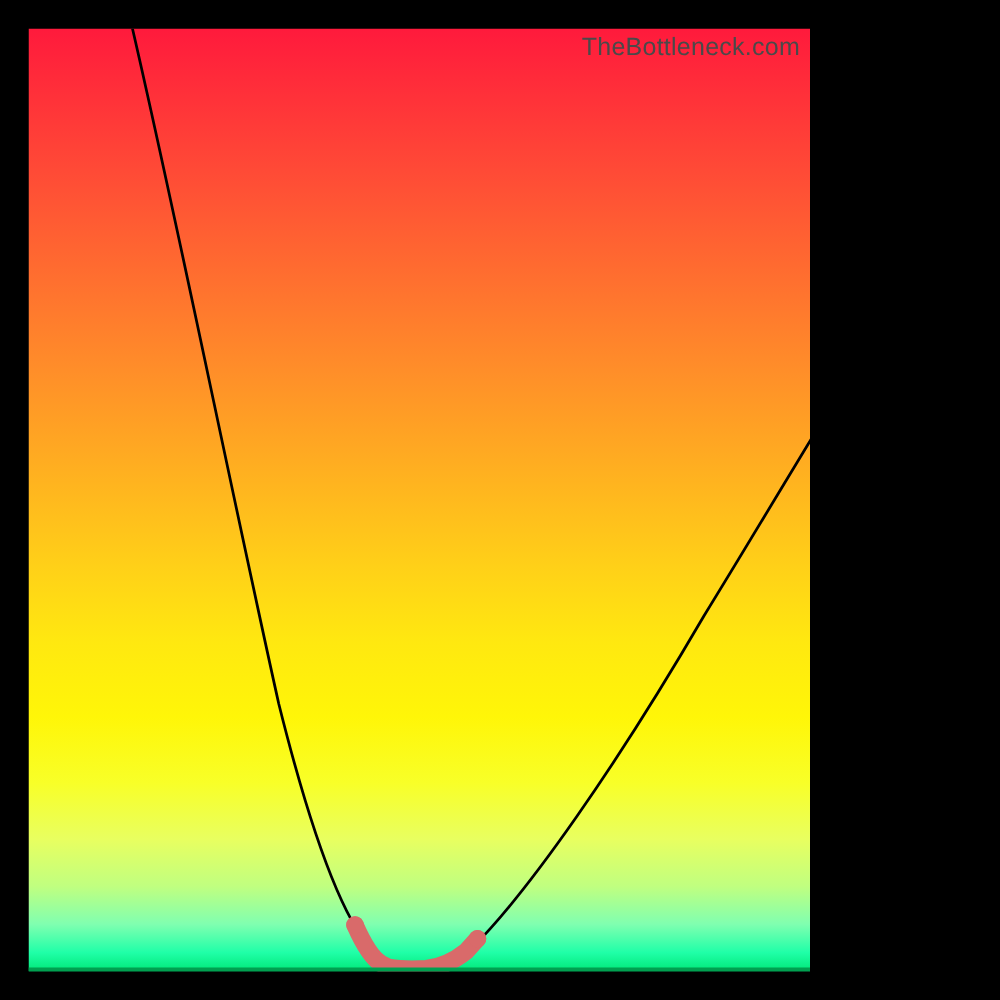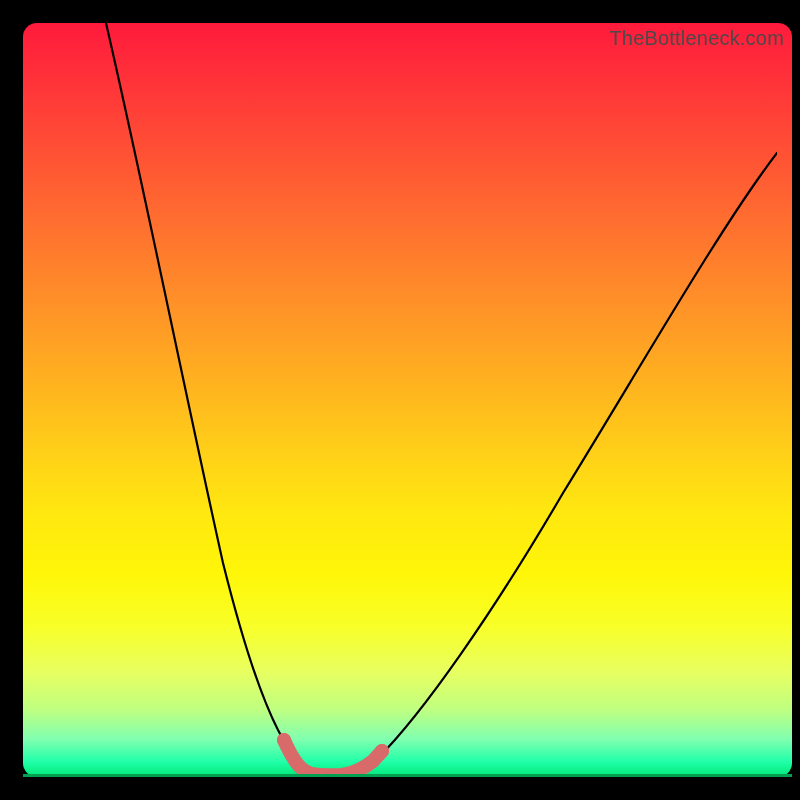--- a/index.html
+++ b/index.html
@@ -8,39 +8,38 @@
     width: 800px;
     height: 800px;
     background: #000;
     overflow: hidden;
     font-family: Arial, Helvetica, sans-serif;
   }
   .frame {
     position: absolute;
     left: 23px;
     top: 23px;
-    width: 769px;
+    width: 625px;
     height: 754px;
     background: linear-gradient(to bottom,
       #ff1a3c 0%,
       #ff2a3a 5%,
       #ff4a36 15%,
       #ff6a30 25%,
       #ff8a2a 35%,
       #ffb020 47%,
       #ffd018 57%,
       #ffe810 65%,
       #fff608 73%,
       #f8ff28 80%,
       #e8ff60 86%,
       #c0ff80 91%,
       #80ffb0 95%,
       #20ffa8 98%,
       #00e878 100%);
-    border-radius: 14px;
   }
   .dark-green-strip {
     position: absolute;
     left: 0;
     right: 0;
     bottom: 0;
     height: 3px;
     background: #00a050;
   }
   .watermark {

